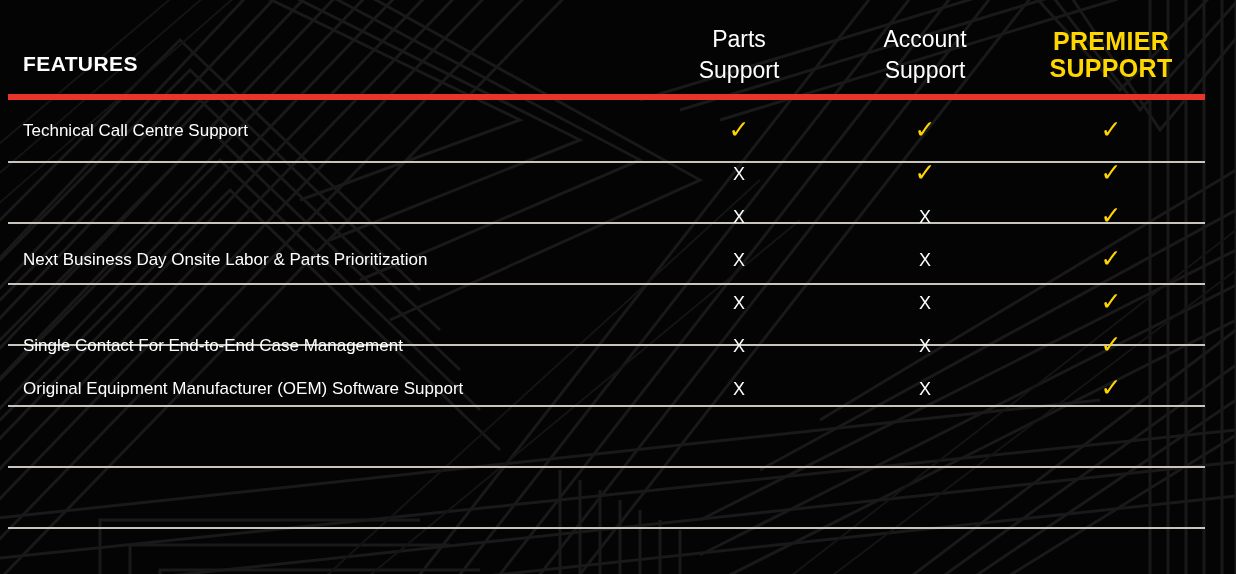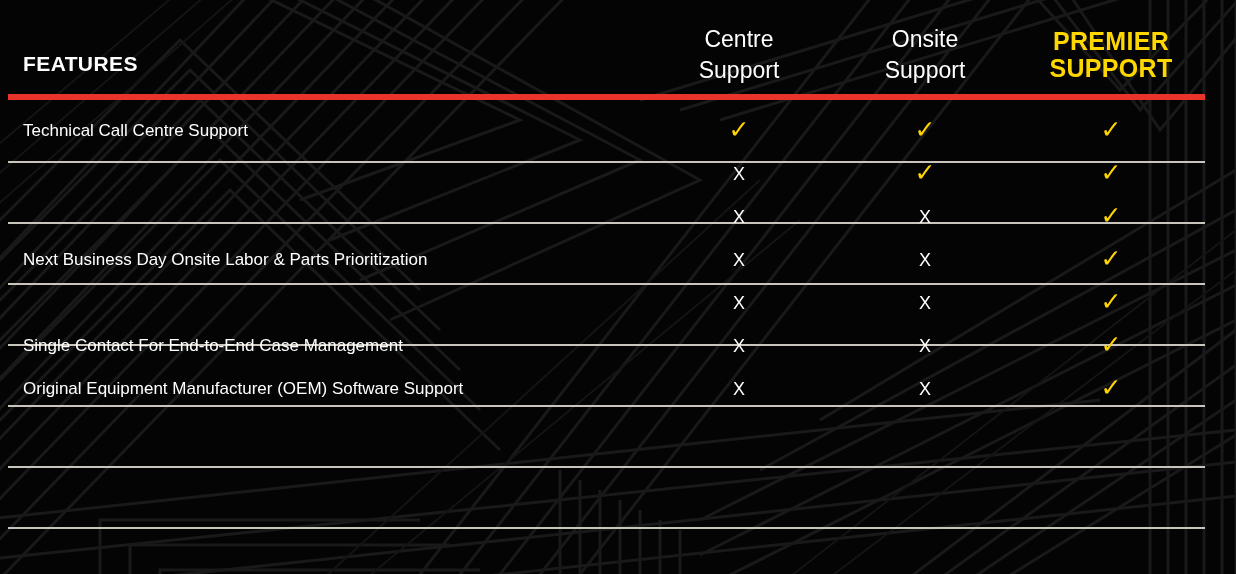--- a/index.html
+++ b/index.html
@@ -230,26 +230,26 @@
       <path d="M340 600 L800 220"></path>
     </g>
   </svg>
 
   <div id="content">
 
     <div class="header-band">
       <div class="features-title">FEATURES</div>
 
       <div class="col-head" id="col-head-0" style="left: 639px;">
-        <span>Centre</span>
+        <span>Parts</span>
         <span class="l2">Support</span>
       </div>
 
       <div class="col-head" id="col-head-1" style="left: 825px;">
-        <span>Onsite</span>
+        <span>Account</span>
         <span class="l2">Support</span>
       </div>
 
       <div class="col-head premier" id="col-head-2" style="left: 1011px;">
         <span>PREMIER</span>
         <span class="l2">SUPPORT</span>
       </div>
     </div>
 
     <div class="red-rule"></div>

